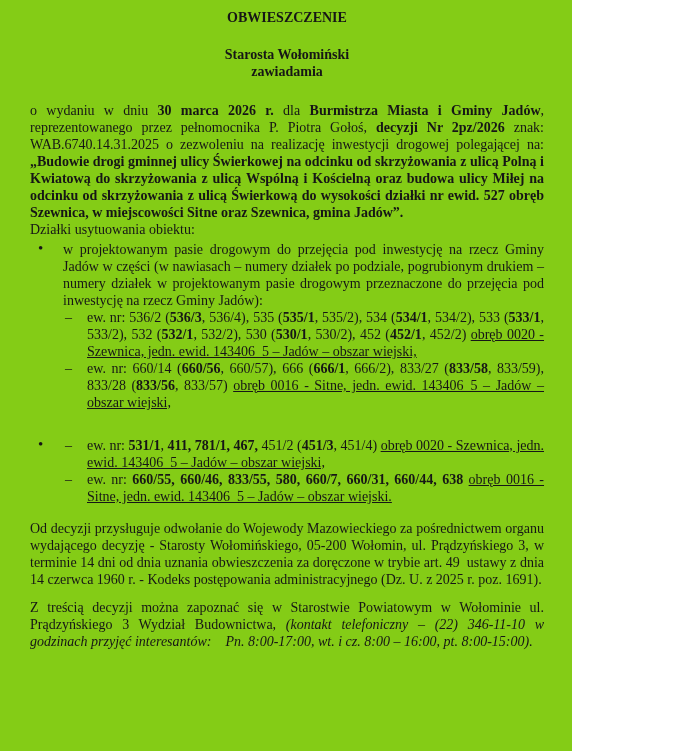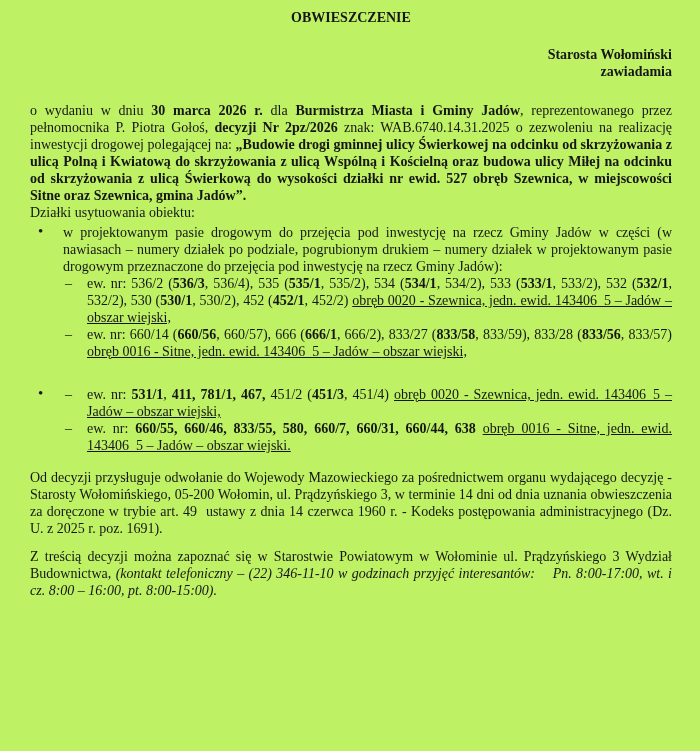--- a/index.html
+++ b/index.html
@@ -1,31 +1,31 @@
 <!DOCTYPE html>
 <html><head>
 <meta charset="utf-8">
 <style>
   html, body { margin: 0; padding: 0; background: #ffffff; }
   .page {
-    width: 700px;
+    width: 572px;
     height: 751px;
     box-sizing: border-box;
     padding: 9px 28px 0 30px;
     font-family: "Liberation Serif", serif;
     font-size: 14px;
     line-height: 17px;
     color: #161616;
-    background: #bef264;
+    background: #84cc16;
     overflow: hidden;
   }
   .center-block { text-align: center; font-weight: 700; }
   .para { text-align: justify; margin: 0; }
   .mt-intro    { margin-top: 21px; }
-  .mt-subhead  { margin-top: 20px; text-align: right; }
+  .mt-subhead  { margin-top: 20px; }
   .mt-decision { margin-top: 22px; }
   .mt-plots    { }
   .mt-appeal   { margin-top: 15px; }
   .mt-contact  { margin-top: 11px; }
   ul.bullets {
     list-style: none;
     margin: 3px 0 0 0;
     padding: 0;
   }
   ul.bullets > li {

